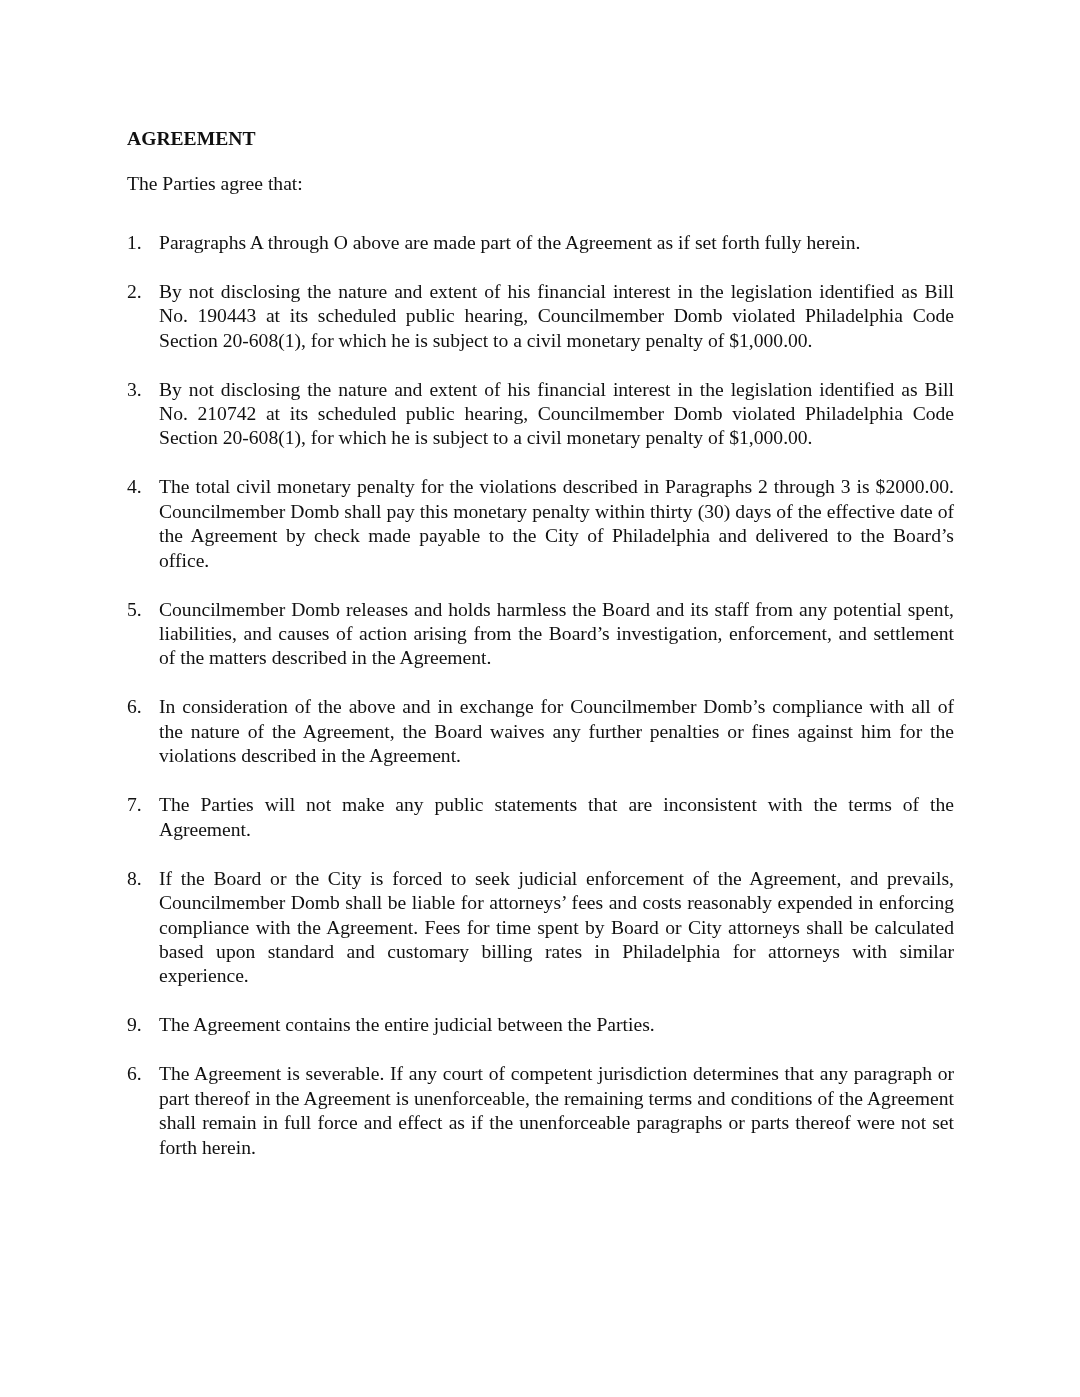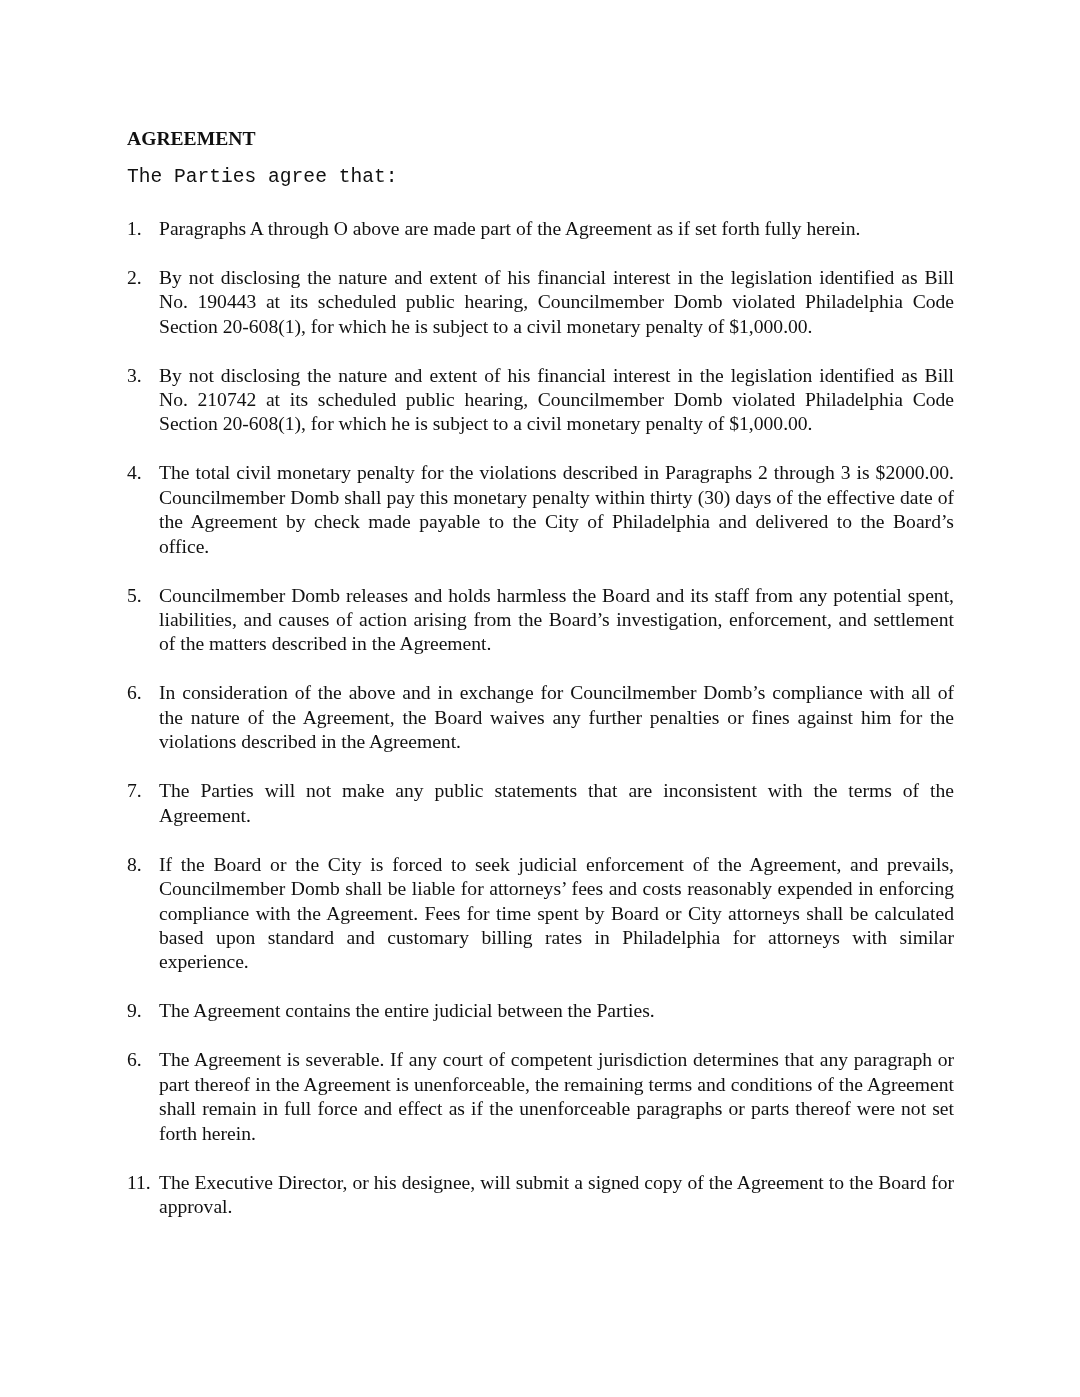--- a/index.html
+++ b/index.html
@@ -2,22 +2,22 @@
 <html><head>
   <meta charset="utf-8">
   <style>
     html, body { margin: 0; padding: 0; background: #ffffff; }
     body { width: 1080px; height: 1397px; position: relative; overflow: hidden; }
     .page {
       position: absolute; left: 127px; top: 127px; width: 827px;
       font-family: "Liberation Serif", serif; font-size: 19.6px; line-height: 24.4px;
       color: #111111;
     }
-    .heading { font-weight: bold; margin: 0 0 14px 0; }
-    .intro { margin: 0 0 27px 0; font-family: Liberation Mono, monospace; }
+    .heading { font-weight: bold; margin: 0 0 21px 0; }
+    .intro { margin: 0 0 34px 0; }
     ol.items { list-style: none; margin: 0; padding: 0; }
     ol.items li {
       position: relative; padding-left: 32px; margin: 0 0 24.6px 0;
       text-align: justify;
     }
     ol.items li .num { position: absolute; left: 0; top: 0; }
   </style>
 </head>
 <body>
 
@@ -28,15 +28,14 @@
     <li><span class="num">1.</span><span>Paragraphs A through O above are made part of the Agreement as if set forth fully herein.</span></li>
     <li><span class="num">2.</span><span>By not disclosing the nature and extent of his financial interest in the legislation identified as Bill No. 190443 at its scheduled public hearing, Councilmember Domb violated Philadelphia Code Section 20-608(1), for which he is subject to a civil monetary penalty of $1,000.00.</span></li>
     <li><span class="num">3.</span><span>By not disclosing the nature and extent of his financial interest in the legislation identified as Bill No. 210742 at its scheduled public hearing, Councilmember Domb violated Philadelphia Code Section 20-608(1), for which he is subject to a civil monetary penalty of $1,000.00.</span></li>
     <li><span class="num">4.</span><span>The total civil monetary penalty for the violations described in Paragraphs 2 through 3 is $2000.00. Councilmember Domb shall pay this monetary penalty within thirty (30) days of the effective date of the Agreement by check made payable to the City of Philadelphia and delivered to the Board’s office.</span></li>
     <li><span class="num">5.</span><span>Councilmember Domb releases and holds harmless the Board and its staff from any potential spent, liabilities, and causes of action arising from the Board’s investigation, enforcement, and settlement of the matters described in the Agreement.</span></li>
     <li><span class="num">6.</span><span>In consideration of the above and in exchange for Councilmember Domb’s compliance with all of the nature of the Agreement, the Board waives any further penalties or fines against him for the violations described in the Agreement.</span></li>
     <li><span class="num">7.</span><span>The Parties will not make any public statements that are inconsistent with the terms of the Agreement.</span></li>
     <li><span class="num">8.</span><span>If the Board or the City is forced to seek judicial enforcement of the Agreement, and prevails, Councilmember Domb shall be liable for attorneys’ fees and costs reasonably expended in enforcing compliance with the Agreement. Fees for time spent by Board or City attorneys shall be calculated based upon standard and customary billing rates in Philadelphia for attorneys with similar experience.</span></li>
     <li><span class="num">9.</span><span>The Agreement contains the entire judicial between the Parties.</span></li>
     <li><span class="num">6.</span><span>The Agreement is severable. If any court of competent jurisdiction determines that any paragraph or part thereof in the Agreement is unenforceable, the remaining terms and conditions of the Agreement shall remain in full force and effect as if the unenforceable paragraphs or parts thereof were not set forth herein.</span></li>
-    <li><span class="num">11.</span><span>The Executive Director, or his designee, will submit a signed copy of the Agreement to the Board for approval.</span></li>
   </ol>
 </div>
 
 </body></html>

